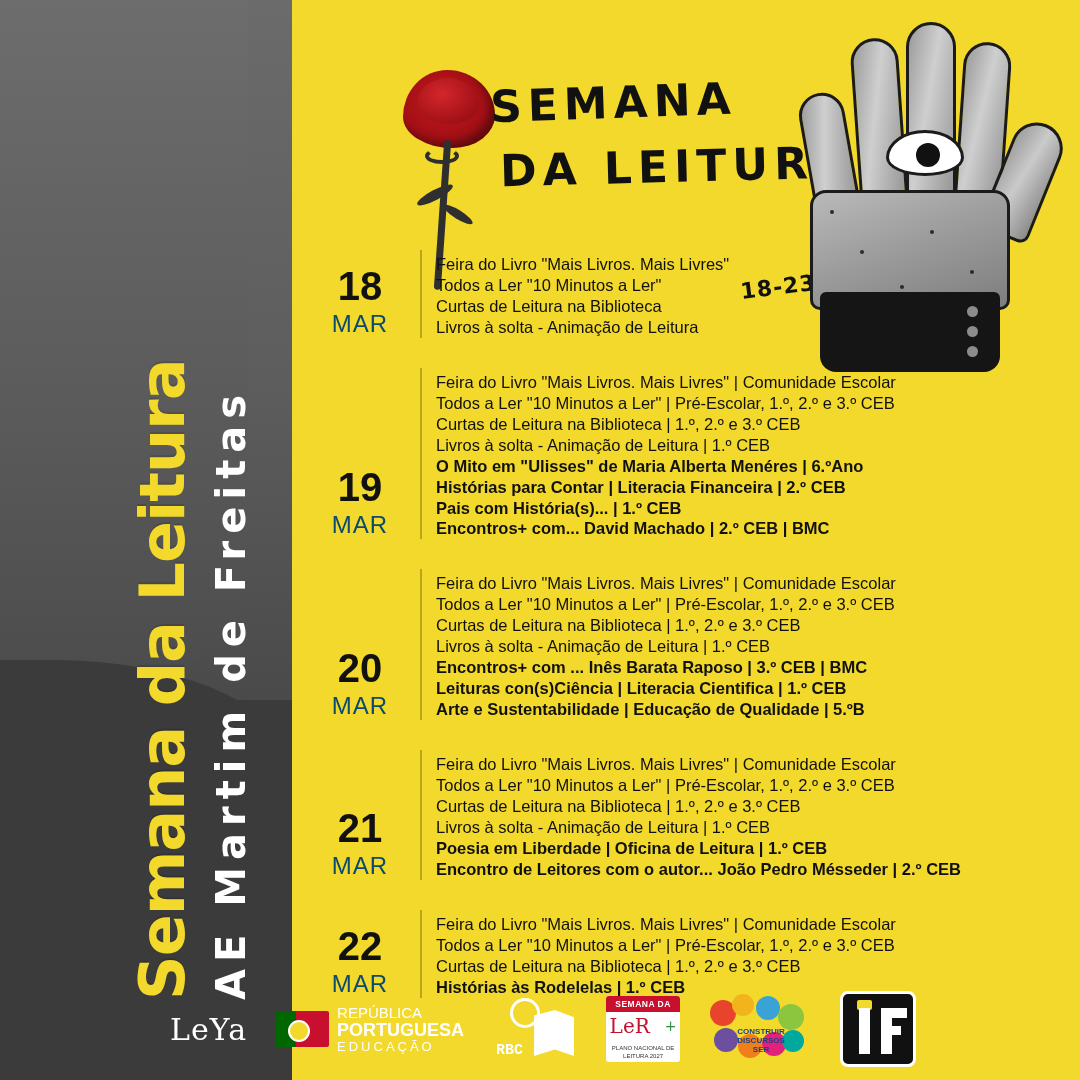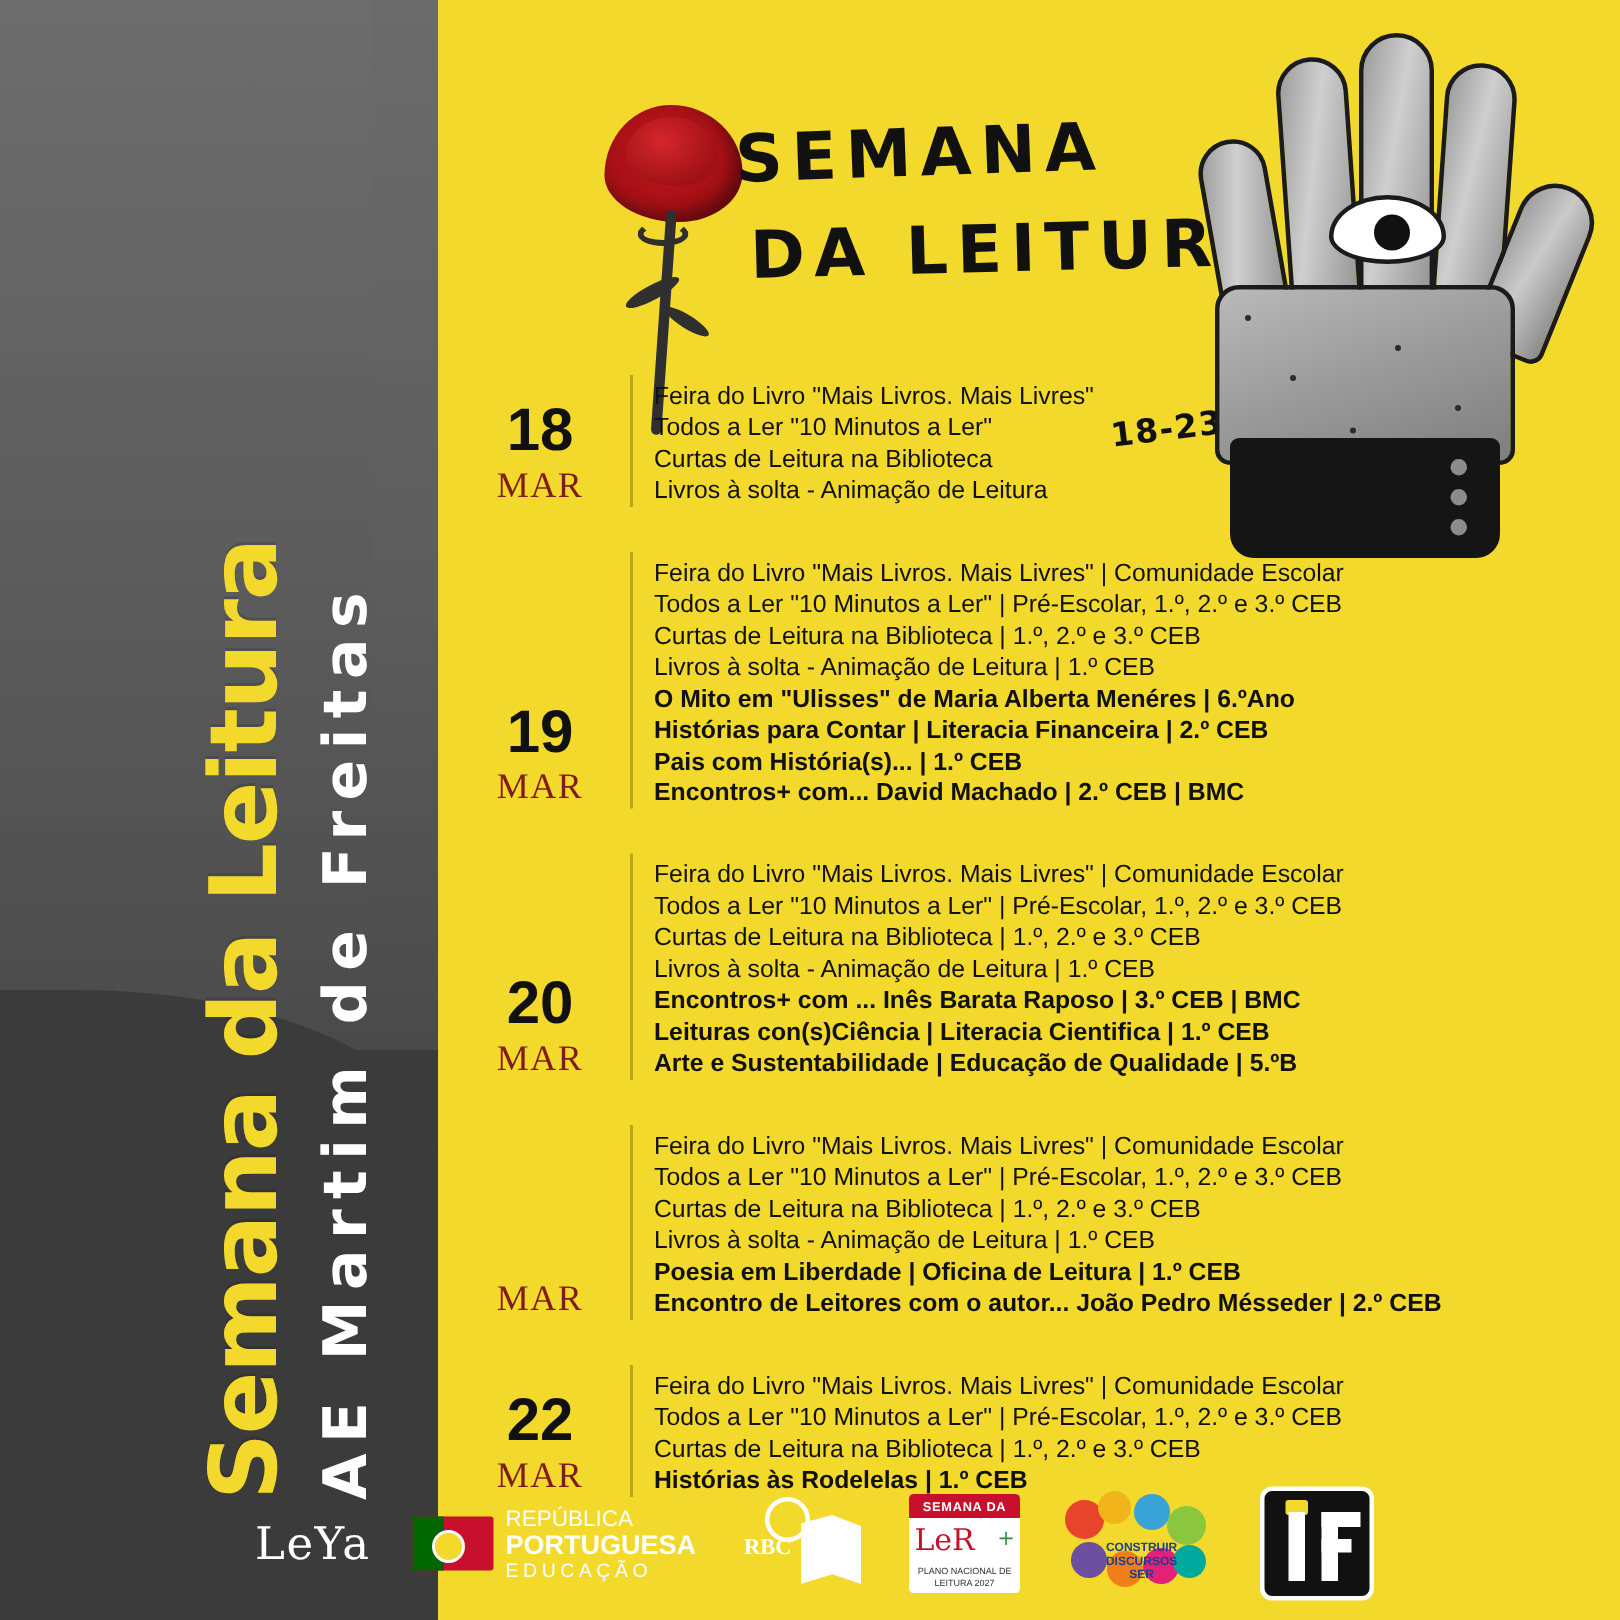--- a/index.html
+++ b/index.html
@@ -210,22 +210,22 @@
     width: 120px;
     text-align: center;
     flex: 0 0 120px;
     padding-top: 8px;
   }
   .day-num {
     font-size: 40px; font-weight: bold; color: #111; line-height: 1;
     font-family: "Liberation Sans", sans-serif;
   }
   .day-mon {
-    font-size: 24px; color: #7f1d1d; letter-spacing: 1px; margin-top: 4px;
-    font-family: Liberation Serif, serif;
+    font-size: 24px; color: #0c4a6e; letter-spacing: 1px; margin-top: 4px;
+    font-family: Liberation Sans, sans-serif;
   }
   .day-items {
     flex: 1 1 auto;
     border-left: 2px solid #b9a718;
     padding-left: 14px;
     padding-top: 4px;
   }
   .day-items div {
     font-size: 16.5px;
     color: #111;
@@ -281,22 +281,22 @@
   }
   .logo-rbc .ring {
     position:absolute; left: 18px; top: 0; width: 30px; height: 30px;
     border: 3px solid #fff; border-radius: 50%;
   }
   .logo-rbc .book {
     position:absolute; left: 42px; top: 12px; width: 40px; height: 46px;
     background: #fff; clip-path: polygon(0 12%, 52% 0, 100% 16%, 100% 100%, 52% 86%, 0 100%);
   }
   .logo-rbc .label {
-    position:absolute; left: 4px; top: 26px; font-size: 15px; font-weight: bold; color: #fff;
-    font-family: Liberation Serif, serif;
+    position:absolute; left: 4px; top: 44px; font-size: 15px; font-weight: bold; color: #fff;
+    font-family: Liberation Mono, monospace;
   }
 
   .logo-sl {
     width: 74px; height: 66px; background: #fff; border-radius: 3px;
     position: relative; overflow: hidden;
   }
   .logo-sl .top {
     position:absolute; left:0; top:0; width: 74px; height: 16px; background:#c8102e;
     color:#fff; font-size: 8.5px; font-weight:bold; text-align:center; line-height:16px;
     letter-spacing: .5px;
@@ -440,20 +440,21 @@
         <div>Curtas de Leitura na Biblioteca | 1.º, 2.º e 3.º CEB</div>
         <div>Livros à solta - Animação de Leitura | 1.º CEB</div>
         <div class="b">Encontros+ com ... Inês Barata Raposo | 3.º CEB | BMC</div>
         <div class="b">Leituras con(s)Ciência | Literacia Cientifica | 1.º CEB</div>
         <div class="b">Arte e Sustentabilidade | Educação de Qualidade | 5.ºB</div>
       </div>
     </div>
 
     <div class="day-row">
       <div class="day-date">
+        <div class="day-num">21</div>
         <div class="day-mon">MAR</div>
       </div>
       <div class="day-items">
         <div>Feira do Livro "Mais Livros. Mais Livres" | Comunidade Escolar</div>
         <div>Todos a Ler "10 Minutos a Ler" | Pré-Escolar, 1.º, 2.º e 3.º CEB</div>
         <div>Curtas de Leitura na Biblioteca | 1.º, 2.º e 3.º CEB</div>
         <div>Livros à solta - Animação de Leitura | 1.º CEB</div>
         <div class="b">Poesia em Liberdade | Oficina de Leitura | 1.º CEB</div>
         <div class="b">Encontro de Leitores com o autor... João Pedro Mésseder | 2.º CEB</div>
       </div>

